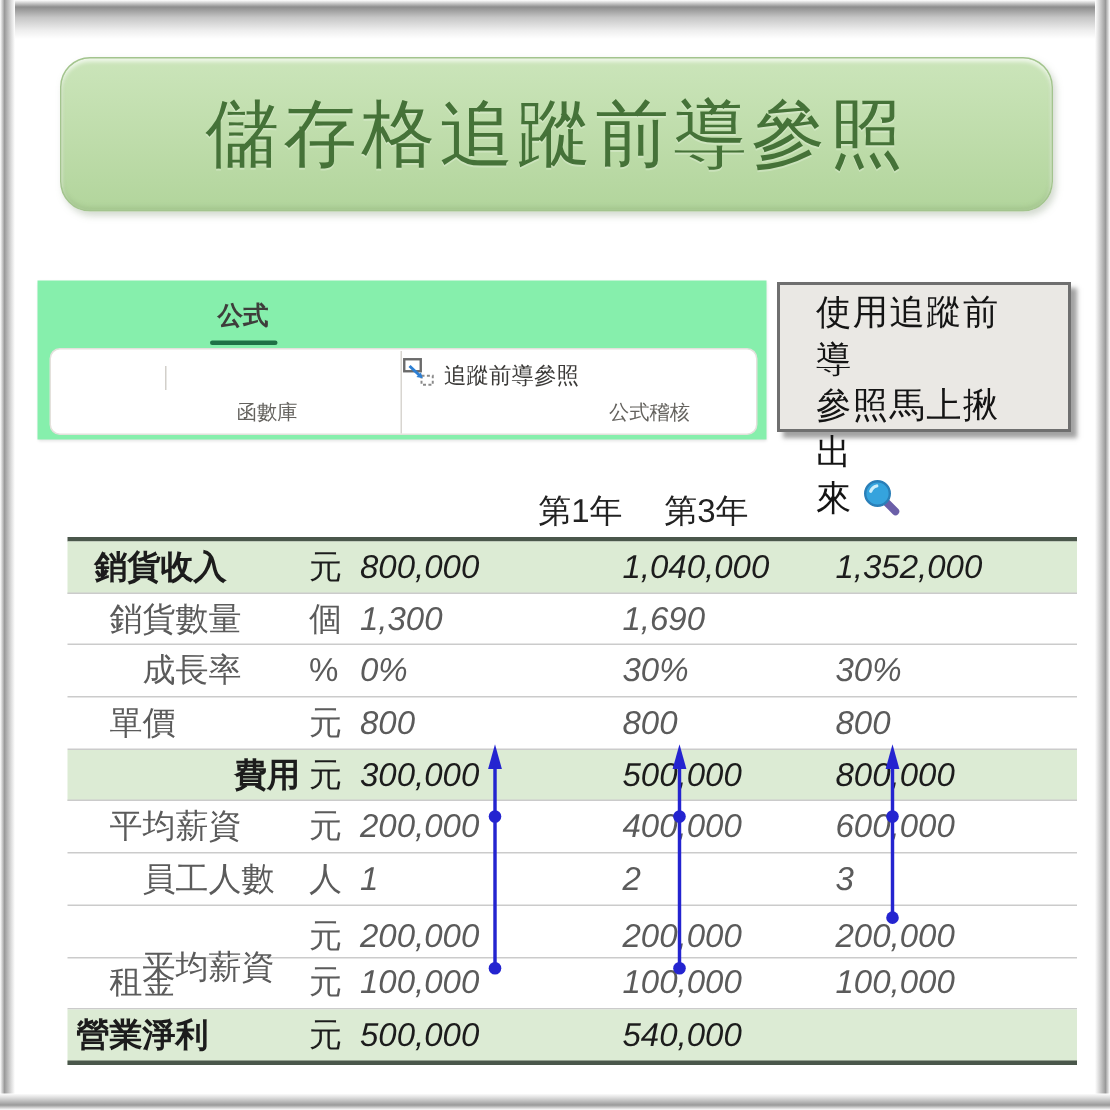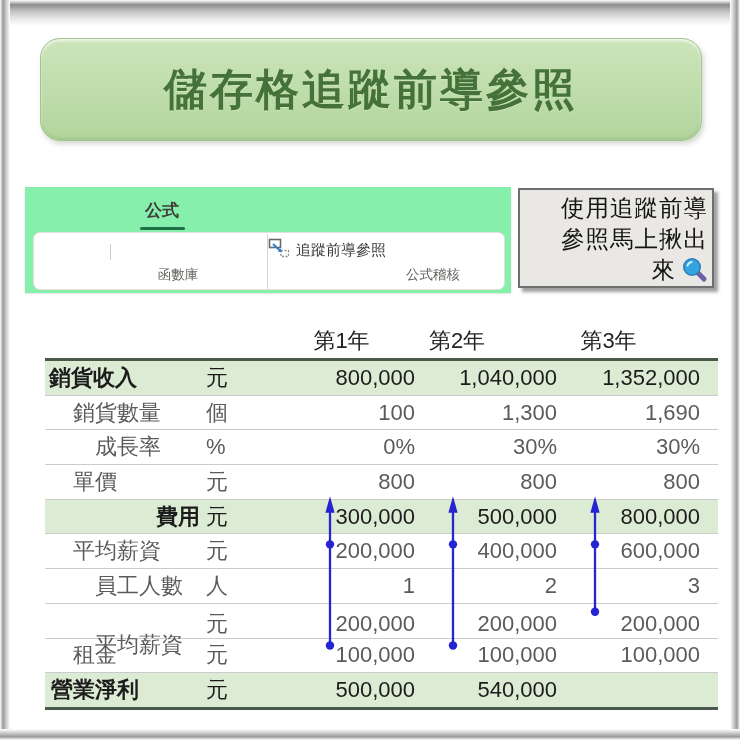--- a/index.html
+++ b/index.html
@@ -22,21 +22,21 @@
   
   .banner{
     position:absolute;left:40px;top:38px;width:660px;height:101px;
     border-radius:20px;
     background:linear-gradient(180deg,#cbe5ba 0%,#bedcaa 55%,#b2d59c 100%);
     border:1px solid #a3c48e;
     box-shadow:inset 0 2px 3px rgba(255,255,255,.75), inset 0 -2px 3px rgba(120,150,100,.25), 2px 3px 5px rgba(130,150,120,.35);
     display:flex;align-items:center;justify-content:center;
   }
   .banner-title{
-    font-size:43px;font-weight:700;letter-spacing:3px;color:#457238;
+    font-size:49px;font-weight:400;letter-spacing:3px;color:#457238;
     text-shadow:0 1px 0 rgba(255,255,255,.25);
   }
 
   
   .ribbon{
     position:absolute;left:25px;top:187px;width:486px;height:106px;
     background:#86efac;box-shadow:0 1px 2px rgba(0,0,0,.12);
   }
   .ribbon-tab{
     position:absolute;left:100px;top:12px;width:74px;text-align:center;
@@ -63,43 +63,43 @@
     position:absolute;top:79px;font-size:13.5px;color:#64625e;text-align:center;
   }
   .ribbon-group-label.g1{left:103px;width:100px;}
   .ribbon-group-label.g2{left:348px;width:120px;}
 
   
   .note{
     position:absolute;left:518px;top:188px;width:196px;height:100px;box-sizing:border-box;
     background:#eae8e4;border:2px solid #6f6f6f;
     box-shadow:4px 4px 3px rgba(70,70,70,.5);
-    padding:3px 4px;
-    font-size:23.5px;line-height:31px;color:#141414;letter-spacing:1px;text-align:right;
+    padding:3px 24px;
+    font-size:23.5px;line-height:31px;color:#141414;letter-spacing:1px;
   }
   .note .mag{vertical-align:-5px;margin-left:5px;}
 
   
   .sheet{position:absolute;left:45px;top:322px;width:673px;}
   .srow{
     display:grid;grid-template-columns:155px 40px 175px 142px 161px;
     height:33.7px;align-items:center;font-size:22px;
   }
   .shead{height:34px;align-items:end;border-bottom:3px solid #4a574b;color:#222;padding-bottom:2px;box-sizing:content-box;}
-  .shead .yh{ text-align:center;}
+  .shead .yh{ text-align:right;}
   .shead .yh.yh1{padding-left:28px;}
   .shead .yh.yh2{padding-right:58px;}
   .shead .yh.yh3{padding-right:58px;}
   .srow.body{border-bottom:1px solid #cbcbcb;color:#5b5b5b;}
   .srow.body.hl{background:#dcebd4;color:#1c1c1c;}
   .srow.body.hl .lbl{font-weight:700;}
   .srow.body.last{border-bottom:3px solid #4a574b;}
   .srow .lbl{white-space:nowrap;overflow:hidden;}
   .srow .unit{padding-left:6px;}
-  .srow .val{text-align:right;white-space:nowrap;}
+  .srow .val{white-space:nowrap;font-style:italic;}
   .srow .val.v3{padding-right:18px;}
 
   
   .arrows{position:absolute;left:0;top:0;width:740px;height:740px;z-index:40;pointer-events:none;}
 </style>
 </head>
 <body>
 
 <div class="frame frame-top"></div>
 <div class="frame frame-left"></div>
@@ -139,35 +139,33 @@
       <circle cx="11" cy="11" r="8.2" fill="#35a3dd" stroke="#2a7fb8" stroke-width="1.6"></circle>
       <path d="M6.5 9.5 a5.5 5.5 0 0 1 4-3.5" fill="none" stroke="#cdeefb" stroke-width="2.2" stroke-linecap="round"></path>
     </svg></span>
 </div>
 
 <div class="sheet">
   <div class="srow shead" id="sheet-head">
     <div></div>
     <div></div>
   <div class="yh yh1">第1年</div>
-      <div class="yh yh2">第2年</div>
       <div class="yh yh3">第3年</div>
     </div>
   <div id="sheet-body">
       <div class="srow body hl">
-        <div class="lbl" style="padding-left: 4px;">銷貨收入</div>
+        <div class="lbl" style="padding-left: 18px;">銷貨收入</div>
         <div class="unit">元</div>
         <div class="val v1">800,000</div>
         <div class="val v2">1,040,000</div>
         <div class="val v3">1,352,000</div>
       </div>
       <div class="srow body">
         <div class="lbl" style="padding-left: 28px;">銷貨數量</div>
         <div class="unit">個</div>
-        <div class="val v1">100</div>
         <div class="val v2">1,300</div>
         <div class="val v3">1,690</div>
       </div>
       <div class="srow body">
         <div class="lbl" style="padding-left: 50px;">成長率</div>
         <div class="unit">%</div>
         <div class="val v1">0%</div>
         <div class="val v2">30%</div>
         <div class="val v3">30%</div>
       </div>

